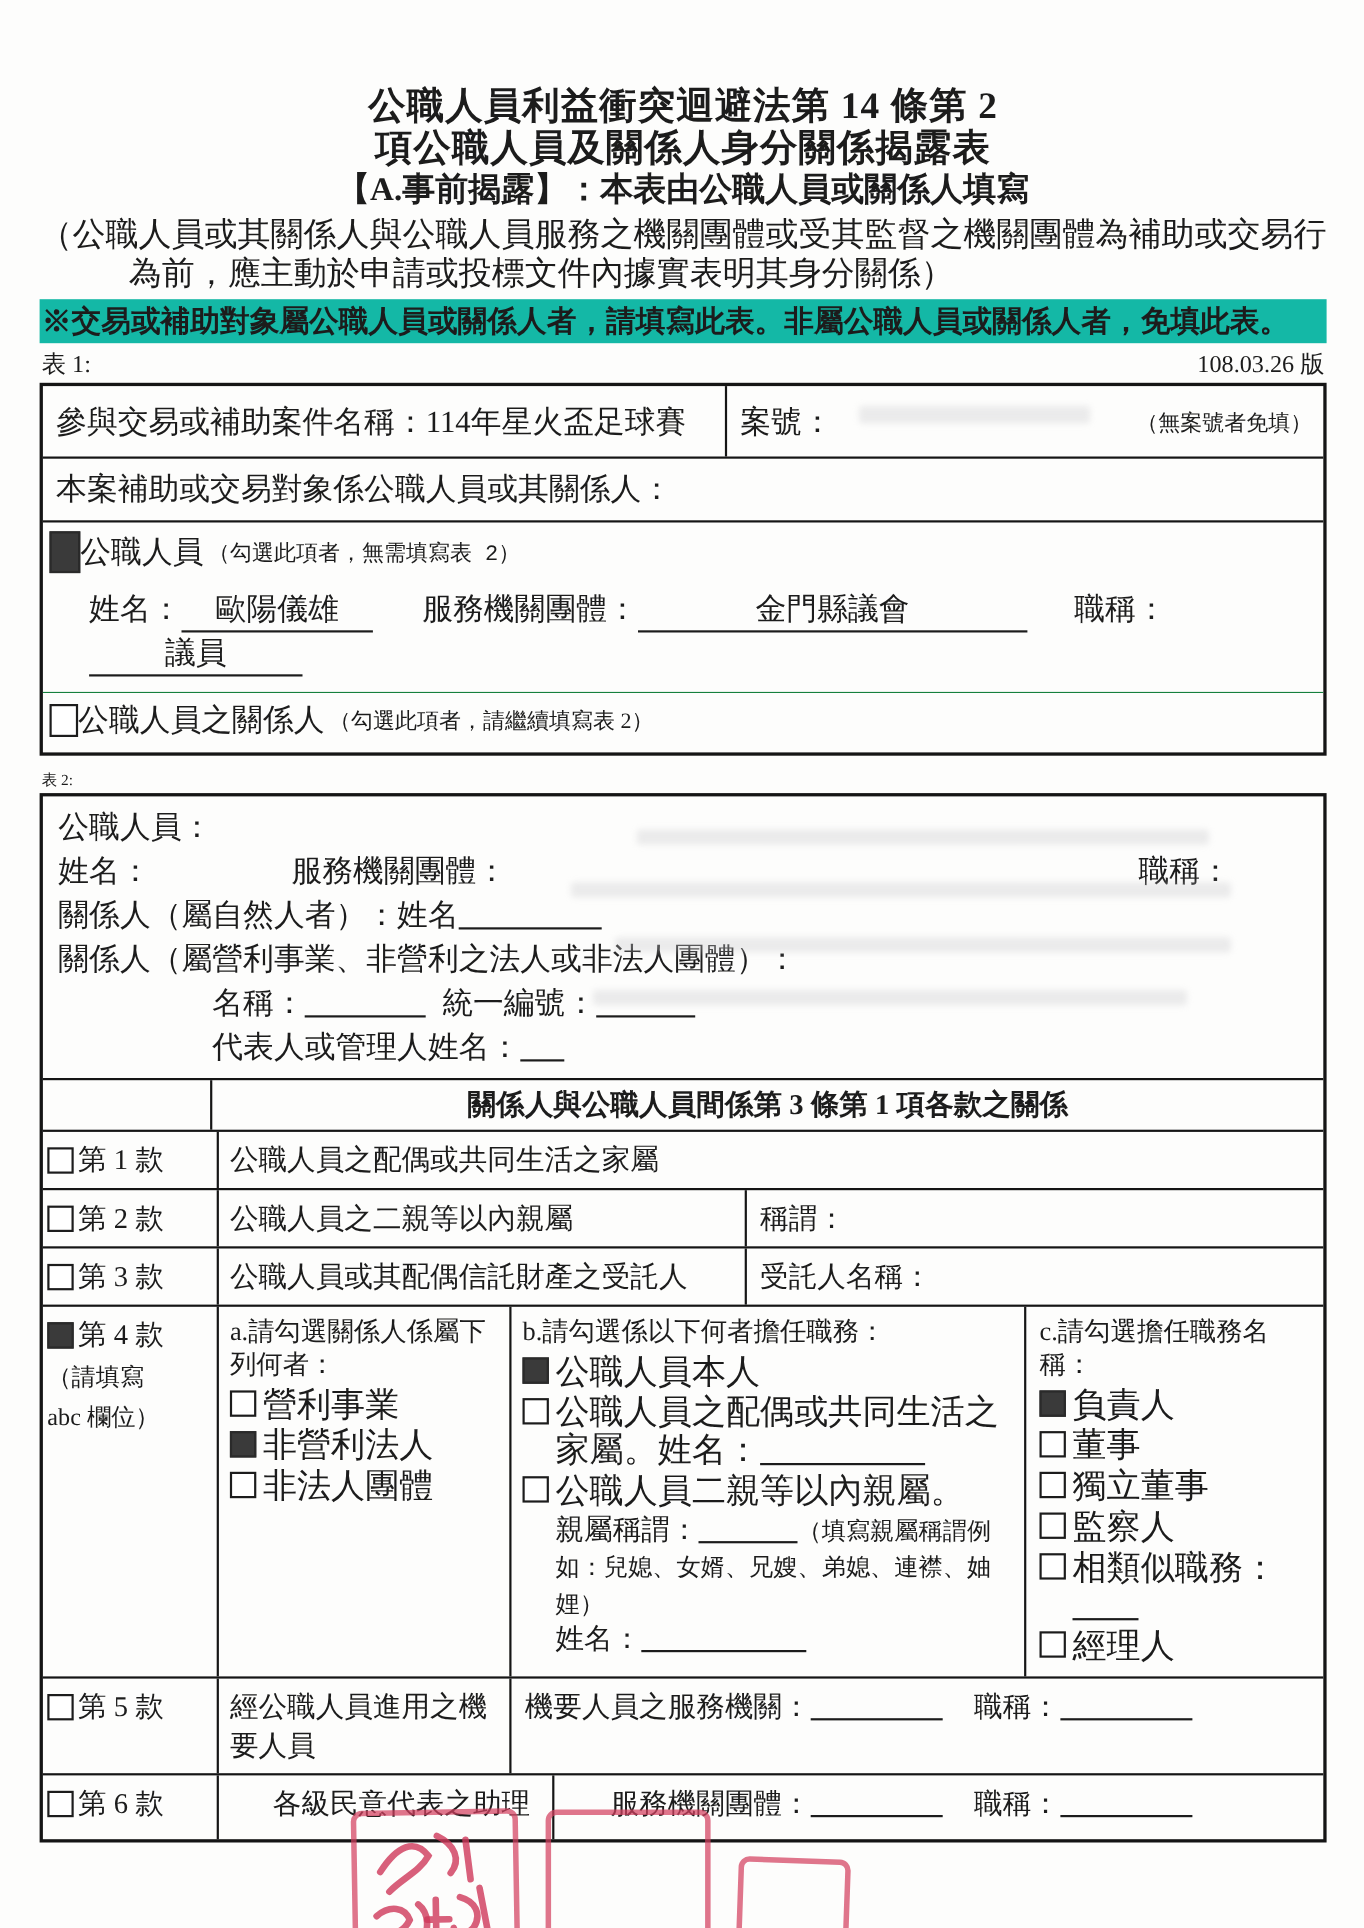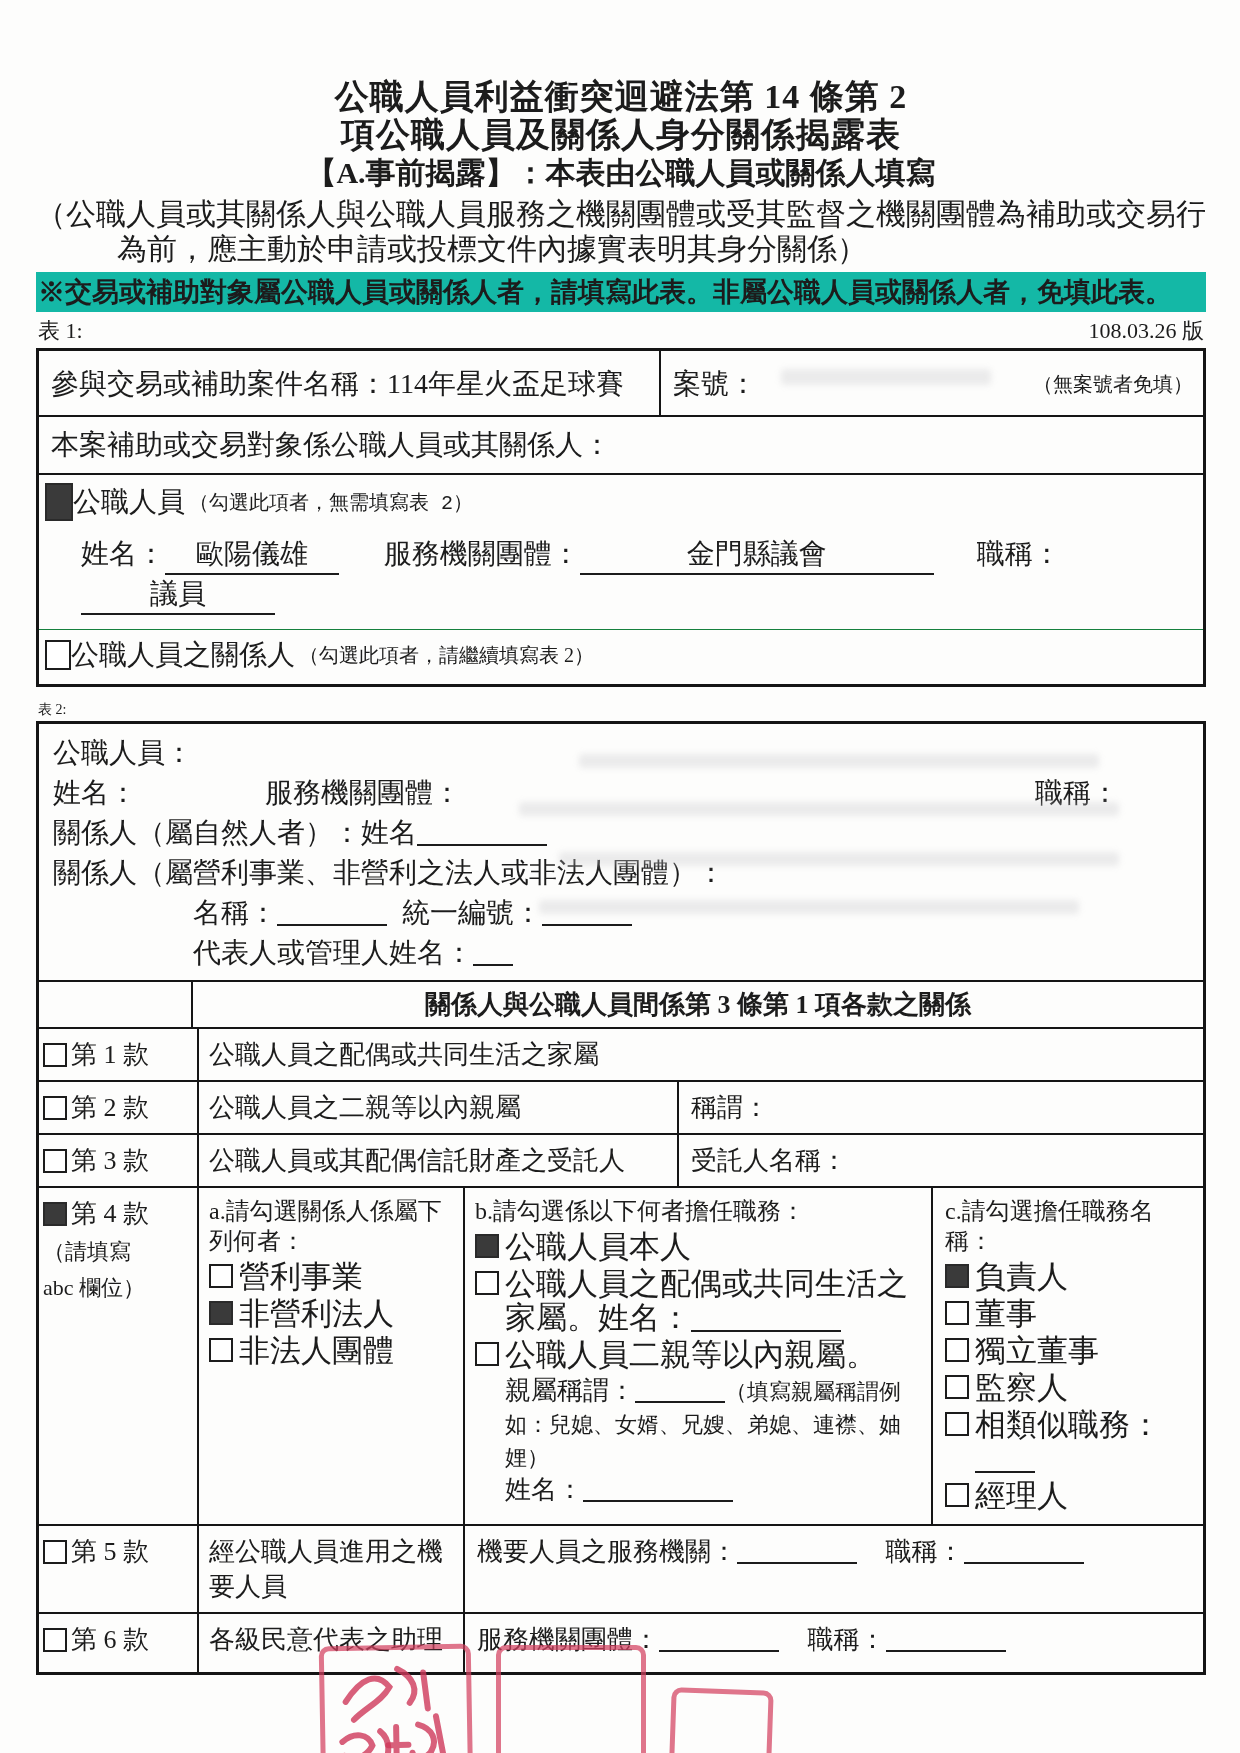--- a/index.html
+++ b/index.html
@@ -58,21 +58,21 @@
   .t2-head{padding:8px 14px 6px;font-size:28px;}
   .t2-line{line-height:38px;margin:2px 0;}
   .t2-line-name{display:flex;}
   .lbl-org{margin-left:128px;}
   .lbl-job{margin-left:auto;margin-right:70px;}
   .indent140{padding-left:140px;}
   .ml8{margin-left:8px;}
 
   .itable{border-top:2px solid #151515;}
   .irow{display:flex;border-bottom:2px solid #151515;align-items:stretch;}
-  .irow:last-child{border-bottom:none;}
+  .irow:last-child{border-bottom:none;gap:39px;}
   .icol-no{width:152px;flex:none;border-right:2px solid #151515;
            padding:8px 2px 6px 4px;font-size:26px;}
   .no-line{display:flex;align-items:center;gap:4px;}
   .no-note{font-size:22px;line-height:30px;margin-top:6px;}
   .icol-desc{flex:1;padding:8px 10px;font-size:26px;}
   .icol-desc.fixed480{flex:none;width:480px;border-right:2px solid #151515;box-sizing:border-box;}
   .icol-desc.fixed327{flex:none;width:266px;border-right:2px solid #151515;box-sizing:border-box;}
   .icol-extra{flex:1;padding:8px 12px;font-size:26px;}
   .ihead-spacer{width:152px;flex:none;border-right:2px solid #151515;}
   .ihead-cell{flex:1;text-align:center;font-weight:bold;font-size:26px;

